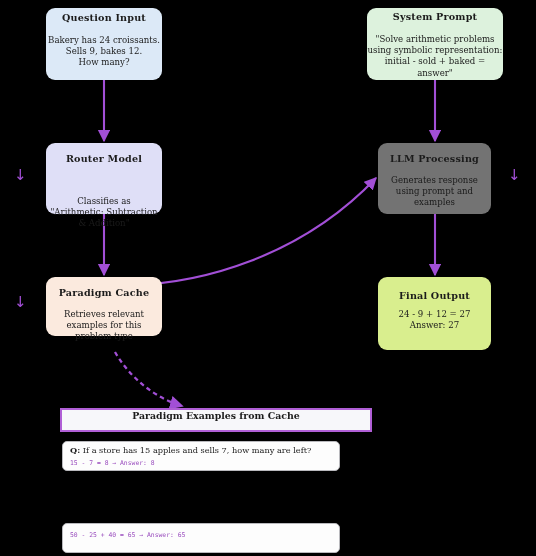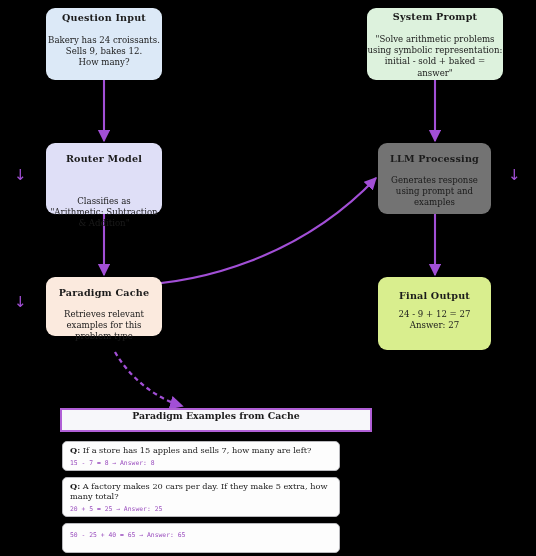--- a/index.html
+++ b/index.html
@@ -128,25 +128,18 @@
   </div>
 
   <div class="ex-card" id="ex-0">
     <div class="ex-q">
       <span class="qmark">Q:</span>
       <span>If a store has 15 apples and sells 7, how many are left?</span>
     </div>
     <div class="ex-a">15 - 7 = 8 → Answer: 8</div>
   </div>
 
-  <div class="ex-card" id="ex-1">
-    <div class="ex-q">
-      <span class="qmark">Q:</span>
-      <span>A factory makes 20 cars per day. If they make 5 extra, how many total?</span>
-    </div>
-    <div class="ex-a">20 + 5 = 25 → Answer: 25</div>
-  </div>
 
   <div class="ex-card" id="ex-2">
     <div class="ex-a">50 - 25 + 40 = 65 → Answer: 65</div>
   </div>
 
 </div>
 
 </body></html>

